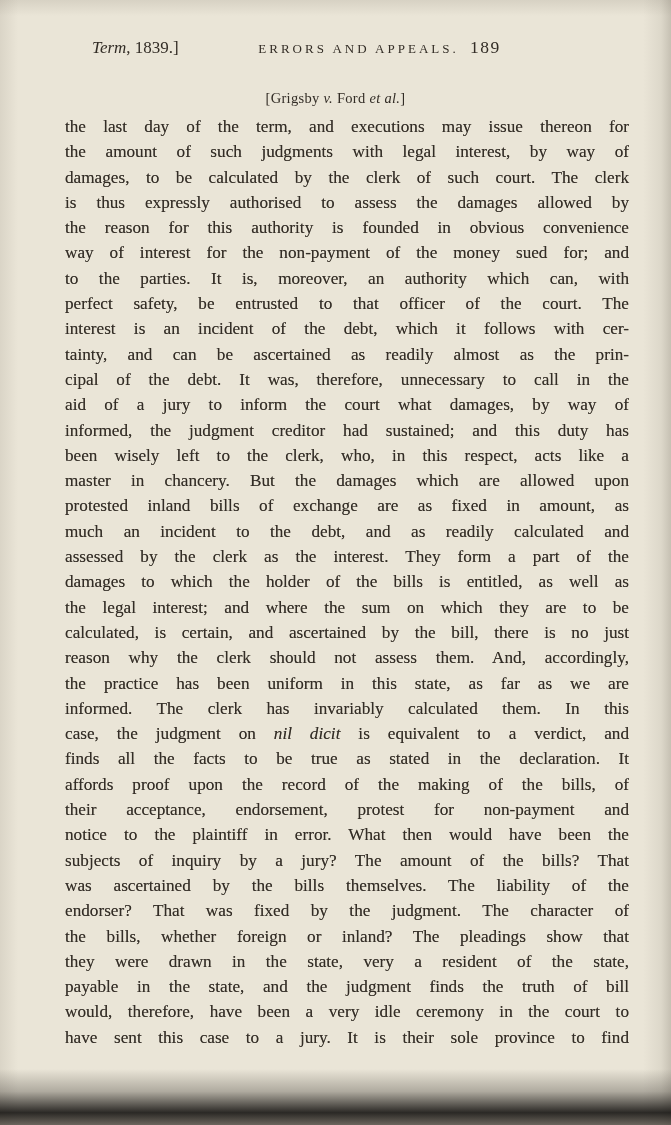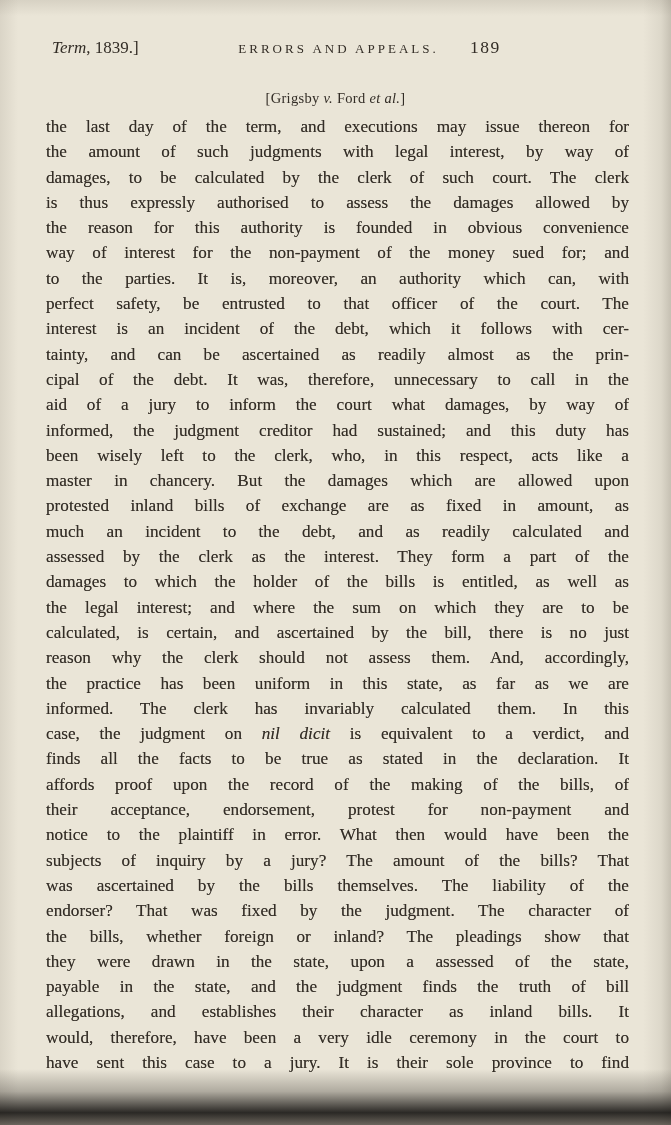--- a/index.html
+++ b/index.html
@@ -18,27 +18,27 @@
       linear-gradient(to bottom, rgba(130,122,108,0.18) 0px, rgba(0,0,0,0) 16px),
       #eae5d7;
   }
   .bottom-shadow {
     position: absolute; left: 0; right: 0; bottom: 0; height: 56px; pointer-events: none;
     background: linear-gradient(to bottom,
       rgba(40,36,32,0) 0%, rgba(40,36,32,0.30) 40%,
       rgba(22,20,18,0.90) 78%, rgba(72,66,59,0.78) 100%);
   }
   .running-header { display: flex; align-items: baseline; padding: 37px 46px 0 52px; }
-  .rh-left  { width: 155px; font-size: 17px; white-space: nowrap; }
+  .rh-left  { width: 155px; font-size: 17px; white-space: nowrap; margin-left: 40px; }
   .rh-center{ flex: 1; text-align: center; font-size: 13px; letter-spacing: 3px; white-space: nowrap; }
   .rh-right { width: 155px; text-align: left; font-size: 17.5px; letter-spacing: 1.5px; }
   .it { font-style: italic; }
   .caption { text-align: center; font-size: 14.5px; margin-top: 32px; letter-spacing: 0.3px; }
   .body-text {
-    margin: 7px 42px 0 46px;
+    margin: 7px 42px 0 65px;
     font-size: 17.2px; line-height: 25.3px;
     text-shadow: 0 0 0.5px rgba(51,45,38,0.55);
   }
   .line { text-align: justify; text-align-last: justify; -moz-text-align-last: justify; }
 </style>
 </head>
 <body>
 
 <div class="page">
 
@@ -79,21 +79,20 @@
       <div class="line"><span>informed. The clerk has invariably calculated them. In this</span></div>
       <div class="line"><span>case, the judgment on </span><span class="it">nil dicit</span><span> is equivalent to a verdict, and</span></div>
       <div class="line"><span>finds all the facts to be true as stated in the declaration. It</span></div>
       <div class="line"><span>affords proof upon the record of the making of the bills, of</span></div>
       <div class="line"><span>their acceptance, endorsement, protest for non-payment and</span></div>
       <div class="line"><span>notice to the plaintiff in error. What then would have been the</span></div>
       <div class="line"><span>subjects of inquiry by a jury? The amount of the bills? That</span></div>
       <div class="line"><span>was ascertained by the bills themselves. The liability of the</span></div>
       <div class="line"><span>endorser? That was fixed by the judgment. The character of</span></div>
       <div class="line"><span>the bills, whether foreign or inland? The pleadings show that</span></div>
-      <div class="line"><span>they were drawn in the state, upon a assessed of the state,</span></div>
+      <div class="line"><span>they were drawn in the state, very a resident of the state,</span></div>
       <div class="line"><span>payable in the state, and the judgment finds the truth of bill</span></div>
-      <div class="line"><span>allegations, and establishes their character as inland bills. It</span></div>
       <div class="line"><span>would, therefore, have been a very idle ceremony in the court to</span></div>
       <div class="line"><span>have sent this case to a jury. It is their sole province to find</span></div>
     </div>
 
   <div class="bottom-shadow"></div>
 </div>
 
 </body></html>

